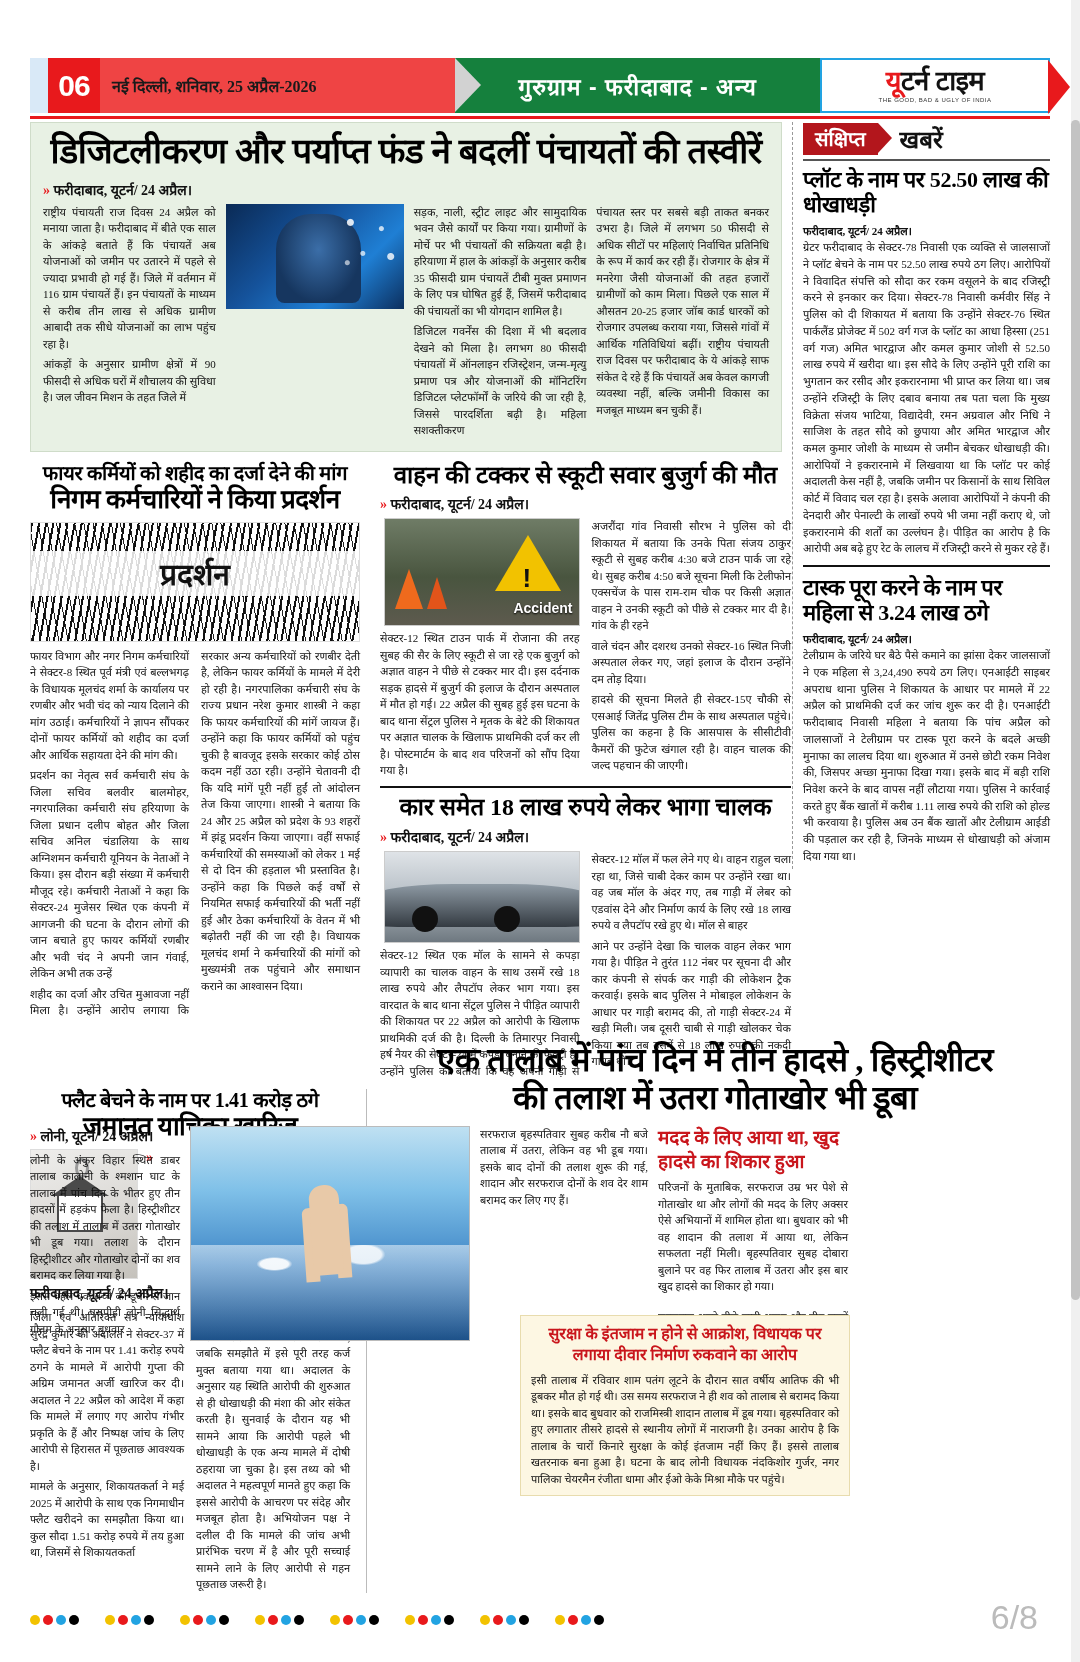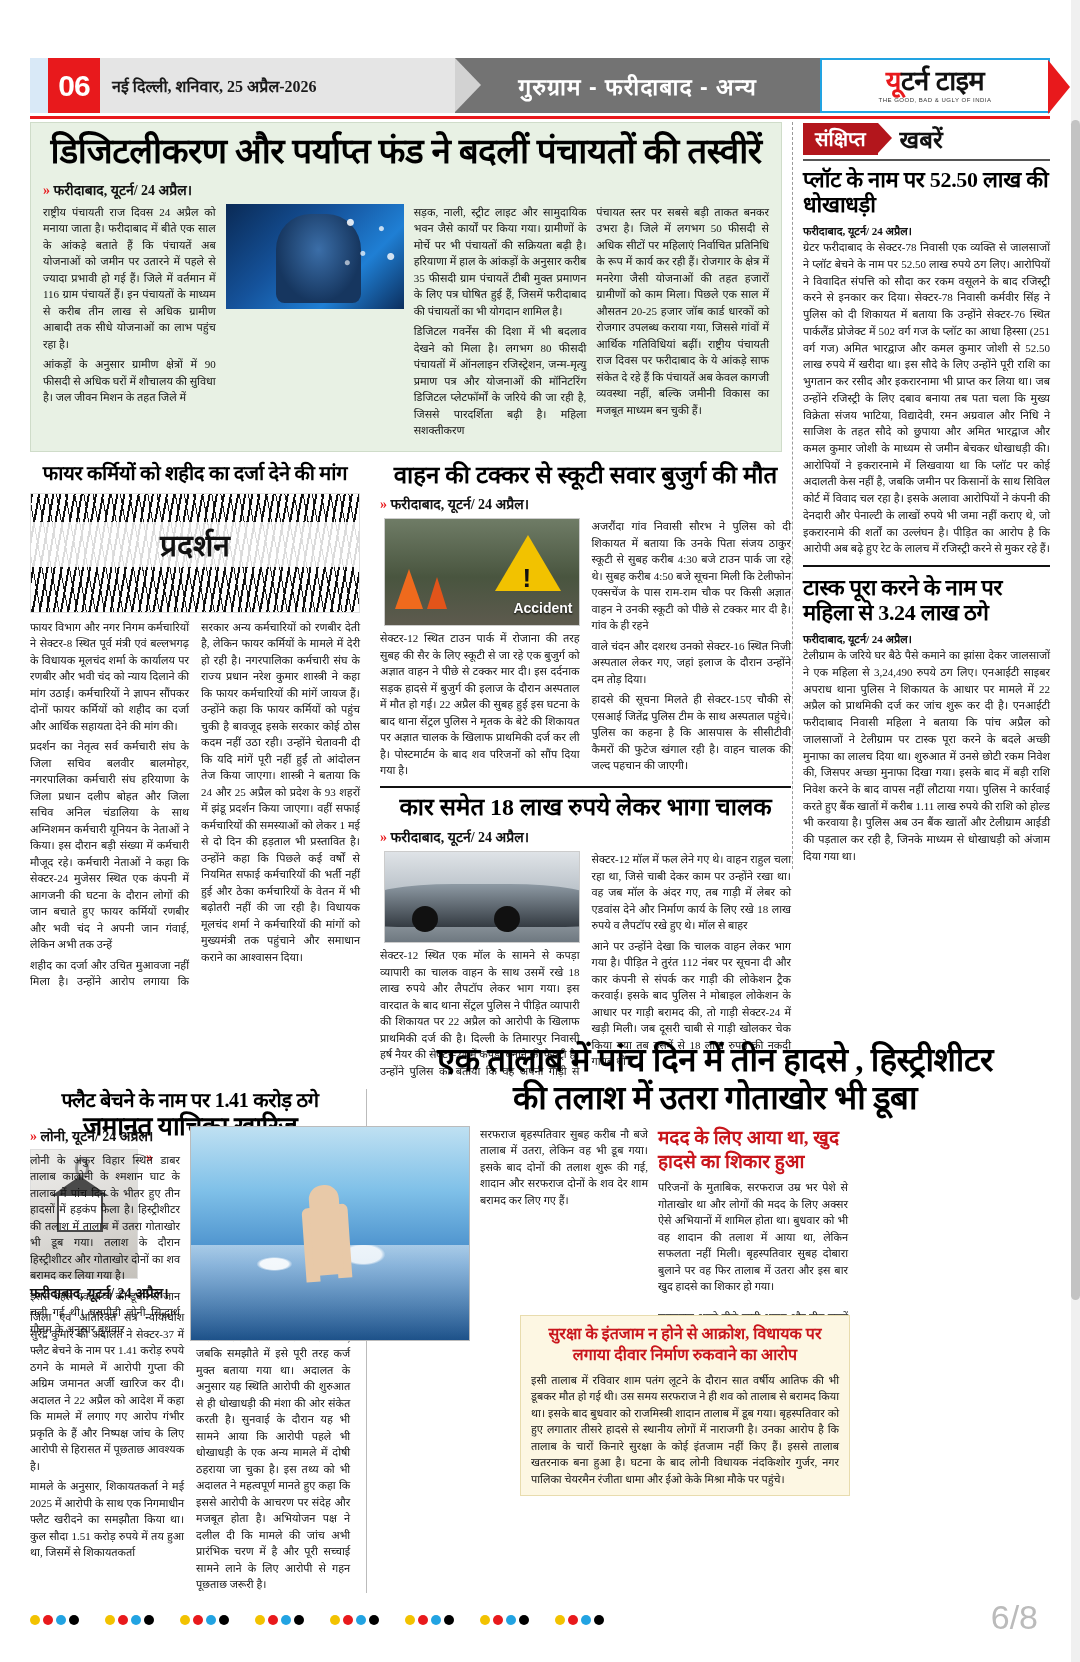--- a/index.html
+++ b/index.html
@@ -25,34 +25,34 @@
   }
   .mh-left-strip { width:18px; background:#d9e9f7; }
   .mh-num {
     width:52px; background:#e8191c; color:#fff;
     font-family:"Liberation Sans", sans-serif;
     font-weight:bold; font-size:30px;
     display:flex; align-items:center; justify-content:center;
     letter-spacing:-1px;
   }
   .mh-date {
-    flex:0 0 355px; background:#e5e5e5;
+    flex:0 0 355px; background:#ef4444;
     display:flex; align-items:center; padding-left:12px;
     font-size:16px; font-weight:bold; color:#1a1a1a;
     position:relative;
   }
   .mh-date:after {
     content:""; position:absolute; right:-26px; top:0;
     border-top:27.5px solid transparent;
     border-bottom:27.5px solid transparent;
     border-left:26px solid #d2d2d2;
     z-index:3;
   }
   .mh-edition {
-    flex:1; background:#737373;
+    flex:1; background:#15803d;
     display:flex; align-items:center; justify-content:center;
     color:#fff; font-weight:bold; font-size:23px;
     font-family:"Liberation Sans", sans-serif;
     letter-spacing:1px;
     position:relative;
   }
   .mh-logo {
     flex:0 0 230px; background:#fff;
     border:2px solid #22a3e2;
     display:flex; flex-direction:column;
@@ -363,20 +363,21 @@
           <div class="lc">
             <p>पंचायत स्तर पर सबसे बड़ी ताकत बनकर उभरा है। जिले में लगभग 50 फीसदी से अधिक सीटों पर महिलाएं निर्वाचित प्रतिनिधि के रूप में कार्य कर रही हैं। रोजगार के क्षेत्र में मनरेगा जैसी योजनाओं की तहत हजारों ग्रामीणों को काम मिला। पिछले एक साल में औसतन 20-25 हजार जॉब कार्ड धारकों को रोजगार उपलब्ध कराया गया, जिससे गांवों में आर्थिक गतिविधियां बढ़ीं। राष्ट्रीय पंचायती राज दिवस पर फरीदाबाद के ये आंकड़े साफ संकेत दे रहे हैं कि पंचायतें अब केवल कागजी व्यवस्था नहीं, बल्कि जमीनी विकास का मजबूत माध्यम बन चुकी हैं।</p>
           </div>
         </div>
       </div>
 
       <div class="row2">
 
         <div class="story-a">
           <div class="hl-small">फायर कर्मियों को शहीद का दर्जा देने की मांग</div>
+          <div class="hl-med">निगम कर्मचारियों ने किया प्रदर्शन</div>
           <div class="protest-img">
             <div class="word">प्रदर्शन</div>
           </div>
           <div class="twocol">
             <p>फायर विभाग और नगर निगम कर्मचारियों ने सेक्टर-8 स्थित पूर्व मंत्री एवं बल्लभगढ़ के विधायक मूलचंद शर्मा के कार्यालय पर रणबीर और भवी चंद को न्याय दिलाने की मांग उठाई। कर्मचारियों ने ज्ञापन सौंपकर दोनों फायर कर्मियों को शहीद का दर्जा और आर्थिक सहायता देने की मांग की।</p>
             <p>प्रदर्शन का नेतृत्व सर्व कर्मचारी संघ के जिला सचिव बलवीर बालमोहर, नगरपालिका कर्मचारी संघ हरियाणा के जिला प्रधान दलीप बोहत और जिला सचिव अनिल चंडालिया के साथ अग्निशमन कर्मचारी यूनियन के नेताओं ने किया। इस दौरान बड़ी संख्या में कर्मचारी मौजूद रहे। कर्मचारी नेताओं ने कहा कि सेक्टर-24 मुजेसर स्थित एक कंपनी में आगजनी की घटना के दौरान लोगों की जान बचाते हुए फायर कर्मियों रणबीर और भवी चंद ने अपनी जान गंवाई, लेकिन अभी तक उन्हें</p>
             <p>शहीद का दर्जा और उचित मुआवजा नहीं मिला है। उन्होंने आरोप लगाया कि सरकार अन्य कर्मचारियों को रणबीर देती है, लेकिन फायर कर्मियों के मामले में देरी हो रही है। नगरपालिका कर्मचारी संघ के राज्य प्रधान नरेश कुमार शास्त्री ने कहा कि फायर कर्मचारियों की मांगें जायज हैं। उन्होंने कहा कि फायर कर्मियों को पहुंच चुकी है बावजूद इसके सरकार कोई ठोस कदम नहीं उठा रही। उन्होंने चेतावनी दी कि यदि मांगें पूरी नहीं हुईं तो आंदोलन तेज किया जाएगा। शास्त्री ने बताया कि 24 और 25 अप्रैल को प्रदेश के 93 शहरों में झंडू प्रदर्शन किया जाएगा। वहीं सफाई कर्मचारियों की समस्याओं को लेकर 1 मई से दो दिन की हड़ताल भी प्रस्तावित है। उन्होंने कहा कि पिछले कई वर्षों से नियमित सफाई कर्मचारियों की भर्ती नहीं हुई और ठेका कर्मचारियों के वेतन में भी बढ़ोतरी नहीं की जा रही है। विधायक मूलचंद शर्मा ने कर्मचारियों की मांगों को मुख्यमंत्री तक पहुंचाने और समाधान कराने का आश्वासन दिया।</p>
           </div>
         </div>
 

